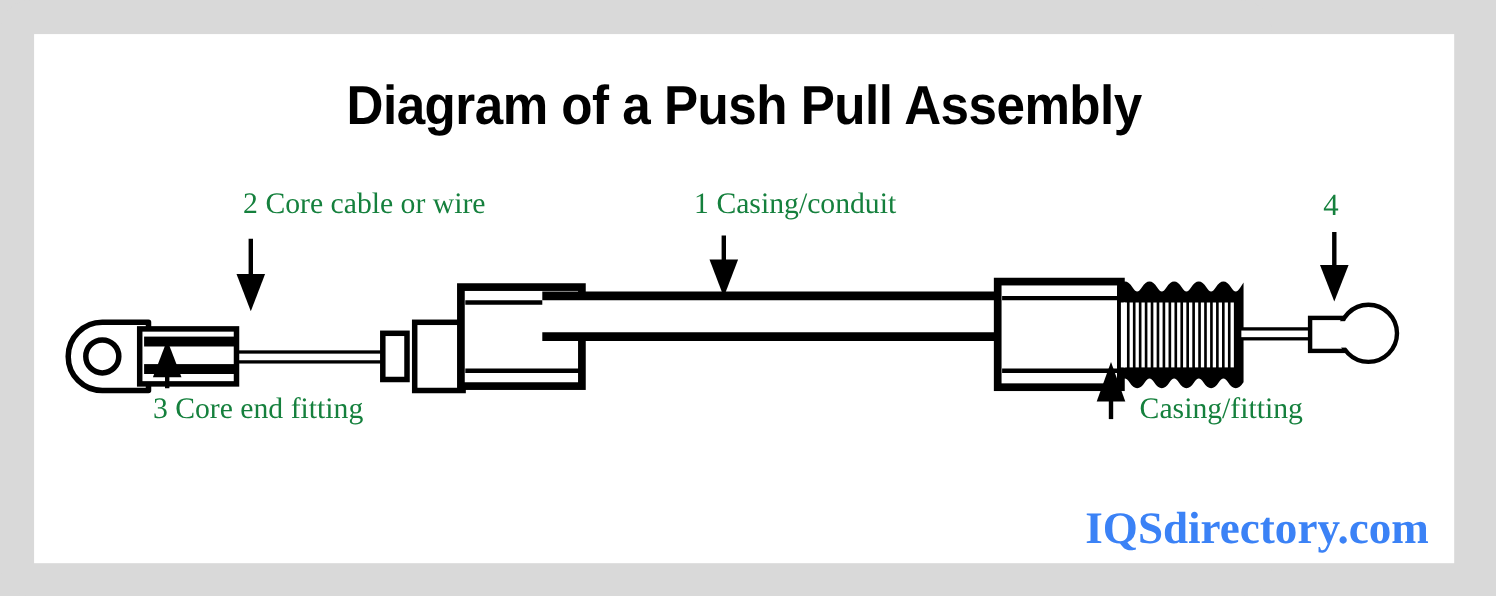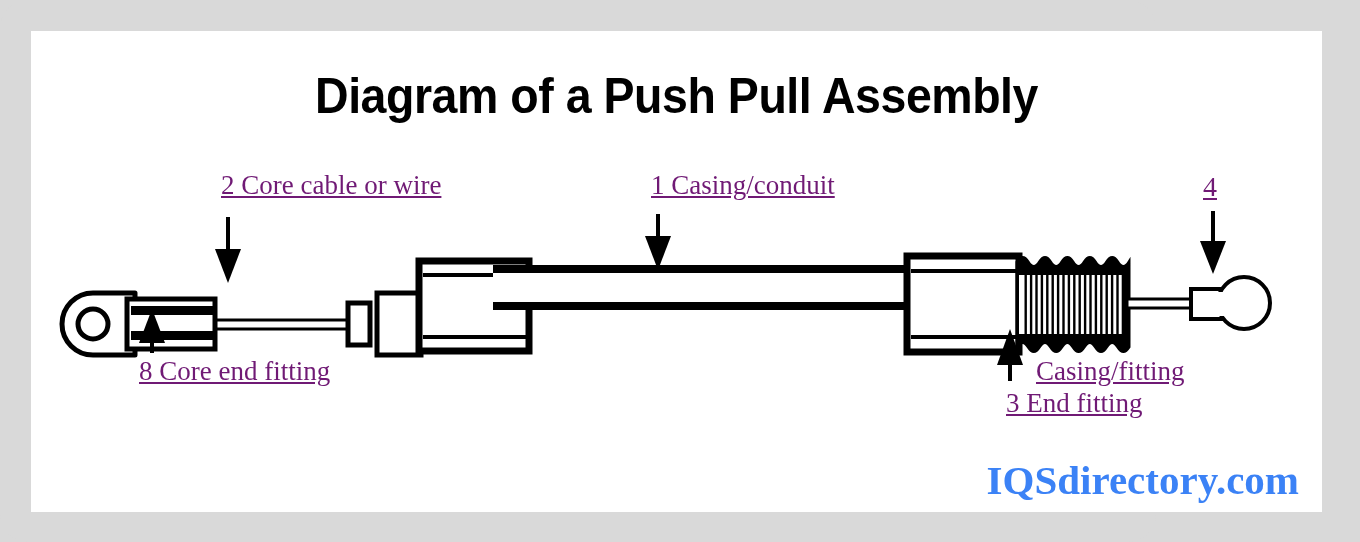--- a/index.html
+++ b/index.html
@@ -28,27 +28,26 @@
     letter-spacing:-0.5px;
     color:#000;
     transform:scaleX(0.93);
     transform-origin:center top;
     white-space:nowrap;
   }
   .lbl{
     position:absolute;
     font-family:"Liberation Serif", serif;
     font-size:27px;
-    color:#701a75;
+    color:#15803d;
     white-space:nowrap;
     line-height:1.18;
-    text-decoration:underline;
   }
   #lbl-core-cable{ left:190px; top:139px; }
-  #lbl-casing-conduit{ left:620px; top:139px;text-align:right; }
+  #lbl-casing-conduit{ left:600px; top:139px;text-align:right; }
   #lbl-core-end{ left:108px; top:325px; }
   #lbl-casing-2{ left:1005px; top:325px; }
   #lbl-end-fitting{ left:975px; top:357px; }
   #lbl-four-right{ left:1172px; top:139px; font-size:28px; }
   #watermark{
     position:absolute;right:23px;bottom:8px;
     font-family:"Liberation Serif", serif;
     font-weight:700;
     font-size:41px;
     color:#3b82f6;
@@ -181,21 +180,20 @@
 
       <g>
         <line x1="1182" y1="180" x2="1182" y2="218" stroke="#000" stroke-width="4"></line>
         <polygon points="1182,243 1169,210 1195,210" fill="#000"></polygon>
       </g>
 
     </svg>
 
     <div class="lbl" id="lbl-core-cable">2  Core cable or wire</div>
     <div class="lbl" id="lbl-casing-conduit">1 Casing/conduit</div>
-    <div class="lbl" id="lbl-core-end">8 Core end fitting</div>
+    <div class="lbl" id="lbl-core-end">3 Core end fitting</div>
     <div class="lbl" id="lbl-casing-2">Casing/fitting</div>
-    <div class="lbl" id="lbl-end-fitting">3 End fitting</div>
     <div class="lbl" id="lbl-four-right">4</div>
 
     <div id="watermark">IQSdirectory.com</div>
 
   </div>
 </div>
 
 </body></html>

